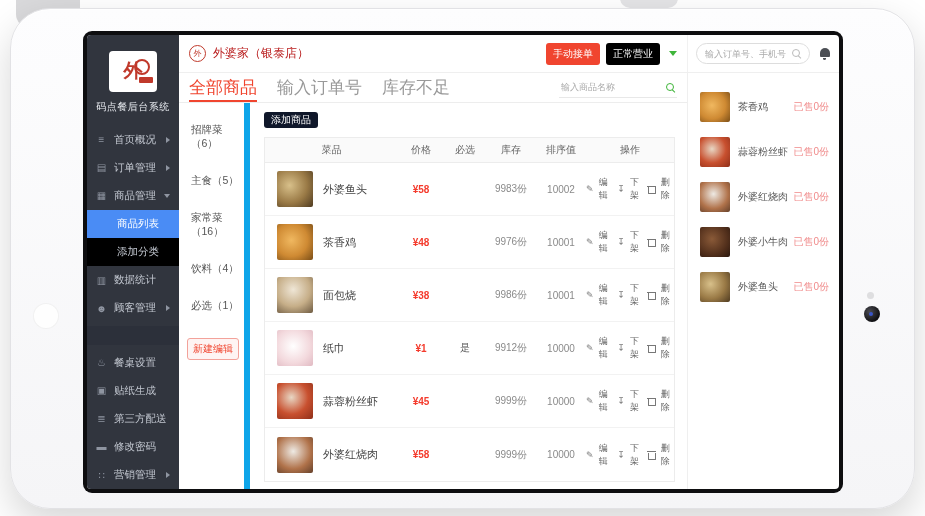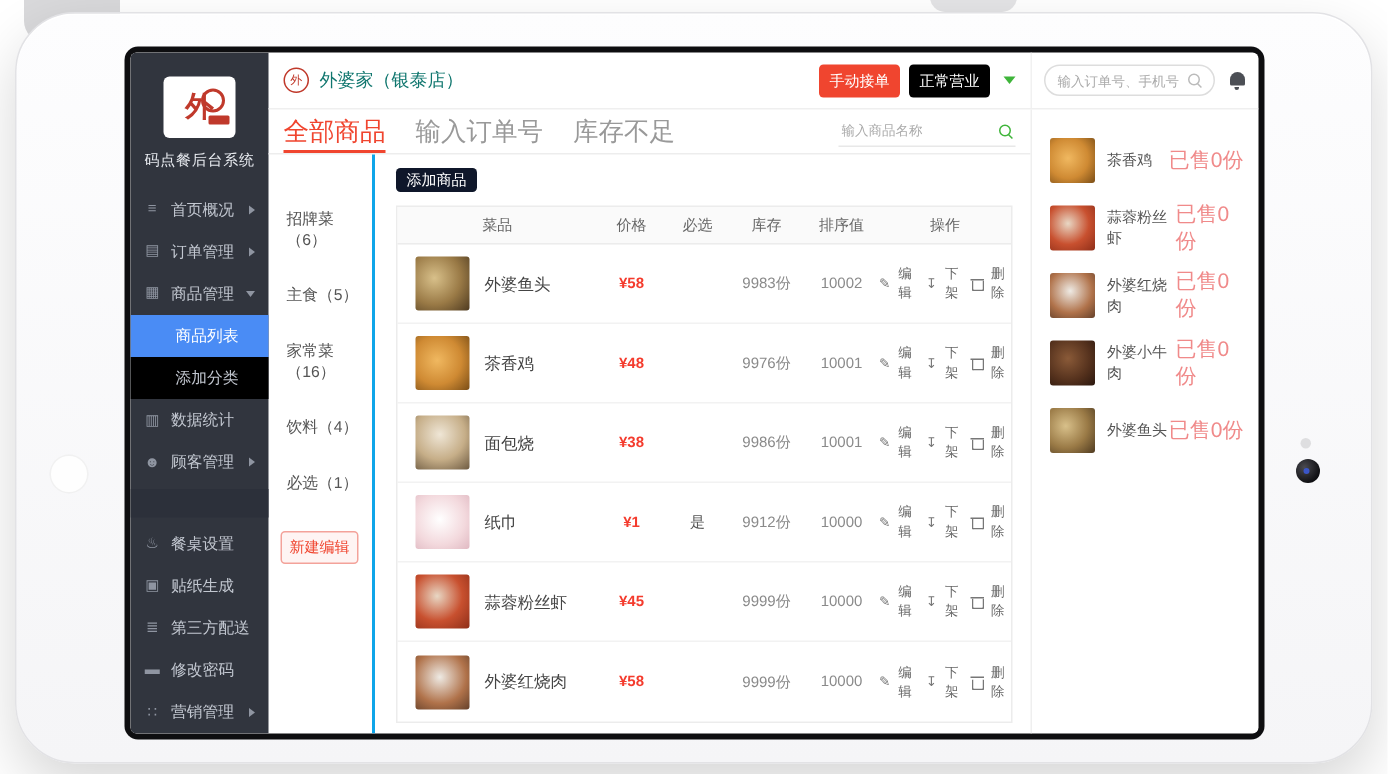--- a/index.html
+++ b/index.html
@@ -53,21 +53,21 @@
   .caret-d { margin-left:auto; width:0; height:0; border-top:4px solid #8f95a1;
     border-left:3.5px solid transparent; border-right:3.5px solid transparent; }
   .nav-gap { height:22px; background:#2c303a; margin:4px 0; }
 
   
   .main { flex:1; display:flex; flex-direction:column; min-width:0; }
   .hdr { height:38px; border-bottom:1px solid #efefef; display:flex; flex-shrink:0; }
   .hdr-left { width:508px; display:flex; align-items:center; padding:0 10px; }
   .store-logo { width:17px; height:17px; border-radius:50%; border:1.5px solid #c0392b;
     color:#c0392b; font-size:8px; display:flex; align-items:center; justify-content:center; }
-  .store-name { font-size:12px; color:#0f766e; margin-left:7px; }
+  .store-name { font-size:12px; color:#b91c1c; margin-left:7px; }
   .hdr-btns { margin-left:auto; display:flex; align-items:center; gap:6px; }
   .btn-red { background:#f0452f; color:#fff; font-size:10px; padding:4px 7px; border-radius:3px;
     border:none; cursor:pointer; }
   .btn-green { background:#000000; color:#fff; font-size:10px; padding:4px 7px; border-radius:3px;
     border:none; cursor:pointer; }
   .caret-green { width:0; height:0; border-top:5px solid #3fb53a;
     border-left:4.5px solid transparent; border-right:4.5px solid transparent; margin-left:3px; cursor:pointer; }
   .hdr-right { flex:1; border-left:1px solid #f1f1f1; display:flex; align-items:center; padding:0 8px; gap:8px; }
   .order-search { flex:1; height:21px; border:1px solid #ddd; border-radius:11px;
     display:flex; align-items:center; padding:0 8px; }
@@ -96,21 +96,21 @@
     display:flex; align-items:center; }
   .tab.active { color:#f0452f; }
   .tab.active::after { content:""; position:absolute; left:0; right:0; bottom:0; height:2px; background:#f0452f; }
   .prod-search { margin-left:auto; display:flex; align-items:center; gap:20px;
     border-bottom:1px solid #e8e8e8; height:20px; padding:0 2px; width:118px; }
   .prod-search input { border:none; outline:none; font-size:9px; width:100%; color:#333; background:transparent;
     font-family:inherit; }
   .prod-search input::placeholder { color:#aaa; }
 
   .content-row { flex:1; display:flex; min-height:0; }
-  .cats { width:71px; border-right:2px solid #0ea5e9; padding-top:36px; flex-shrink:0; }
+  .cats { width:71px; border-right:6px solid #0ea5e9; padding-top:20px; flex-shrink:0; }
   .cat-item { font-size:10.5px; color:#555; margin:0 0 23px 12px; cursor:pointer; }
   .btn-newcat { margin:2px 0 0 8px; background:#fef4f3; border:1px solid #f3a29a; color:#f0452f;
     font-size:10px; padding:3px 5px; border-radius:3px; cursor:pointer; }
 
   .products { flex:1; padding:9px 12px 0 14px; display:flex; flex-direction:column; min-width:0; }
   .btn-add { align-self:flex-start; background:#0f172a; color:#fff; border:none; font-size:10px;
     padding:1px 7px; border-radius:3px; cursor:pointer; margin-bottom:9px; }
   .ptable { border:1px solid #ececec; }
   .thead, .trow { display:flex; align-items:center; }
   .thead { height:25px; background:#fafafa; border-bottom:1px solid #ececec; font-size:10px; color:#666; }
@@ -132,21 +132,21 @@
   .trash::before { content:""; position:absolute; left:0; top:2px; width:6px; height:6px;
     border:1px solid #777; border-top:none; border-radius:0 0 1px 1px; }
   .trash::after { content:""; position:absolute; left:-1px; top:0.5px; width:9px; height:1px; background:#777; }
 
   
   .rank { flex:1; border-left:1px solid #efefef; padding:11px 10px 0 12px; min-width:0; }
   .rank-title { font-size:11px; color:#333; margin-bottom:9px; }
   .rank-item { display:flex; align-items:center; height:45px; }
   .rthumb { width:30px; height:30px; border-radius:2px; flex-shrink:0; }
   .rname { font-size:10px; color:#555; margin-left:8px; }
-  .rsold { margin-left:auto; font-size:14px; color:#f08a8a; }
+  .rsold { margin-left:auto; font-size:10px; color:#f08a8a; }
 
   
   .ph-fish   { background:radial-gradient(circle at 35% 40%, #d8c08a 0%, #9a7a46 55%, #4e3a20 100%); }
   .ph-chick  { background:radial-gradient(circle at 40% 45%, #f0b860 0%, #cf8a33 55%, #7a4d16 100%); }
   .ph-bread  { background:radial-gradient(circle at 45% 35%, #efe6d6 0%, #c6ae88 55%, #6d5a41 100%); }
   .ph-tissue { background:radial-gradient(circle at 45% 45%, #ffffff 0%, #f3d9dd 60%, #e0b9c2 100%); }
   .ph-shrimp { background:radial-gradient(circle at 40% 40%, #e8d7c4 0%, #c8502f 55%, #8e2e18 100%); }
   .ph-pork   { background:radial-gradient(circle at 45% 40%, #eeeae4 0%, #b0724a 60%, #64402a 100%); }
   .ph-beef   { background:radial-gradient(circle at 40% 40%, #8a5a38 0%, #53301c 60%, #2a170e 100%); }
 </style>

